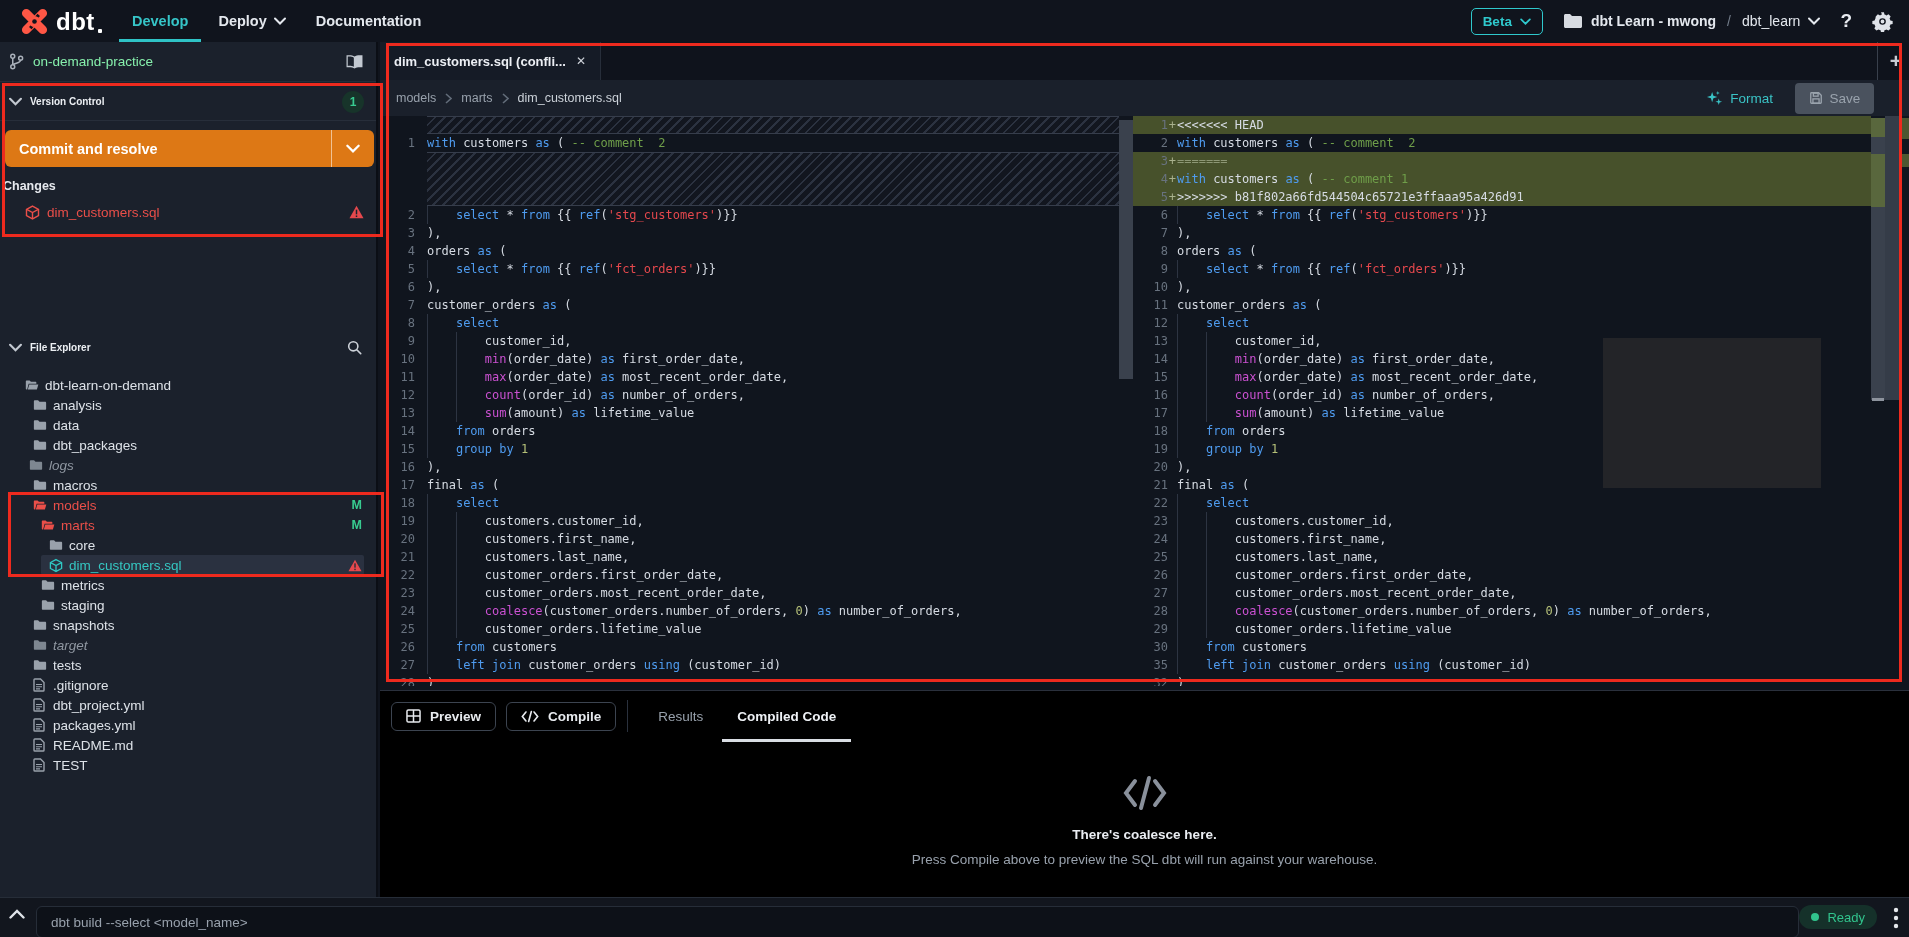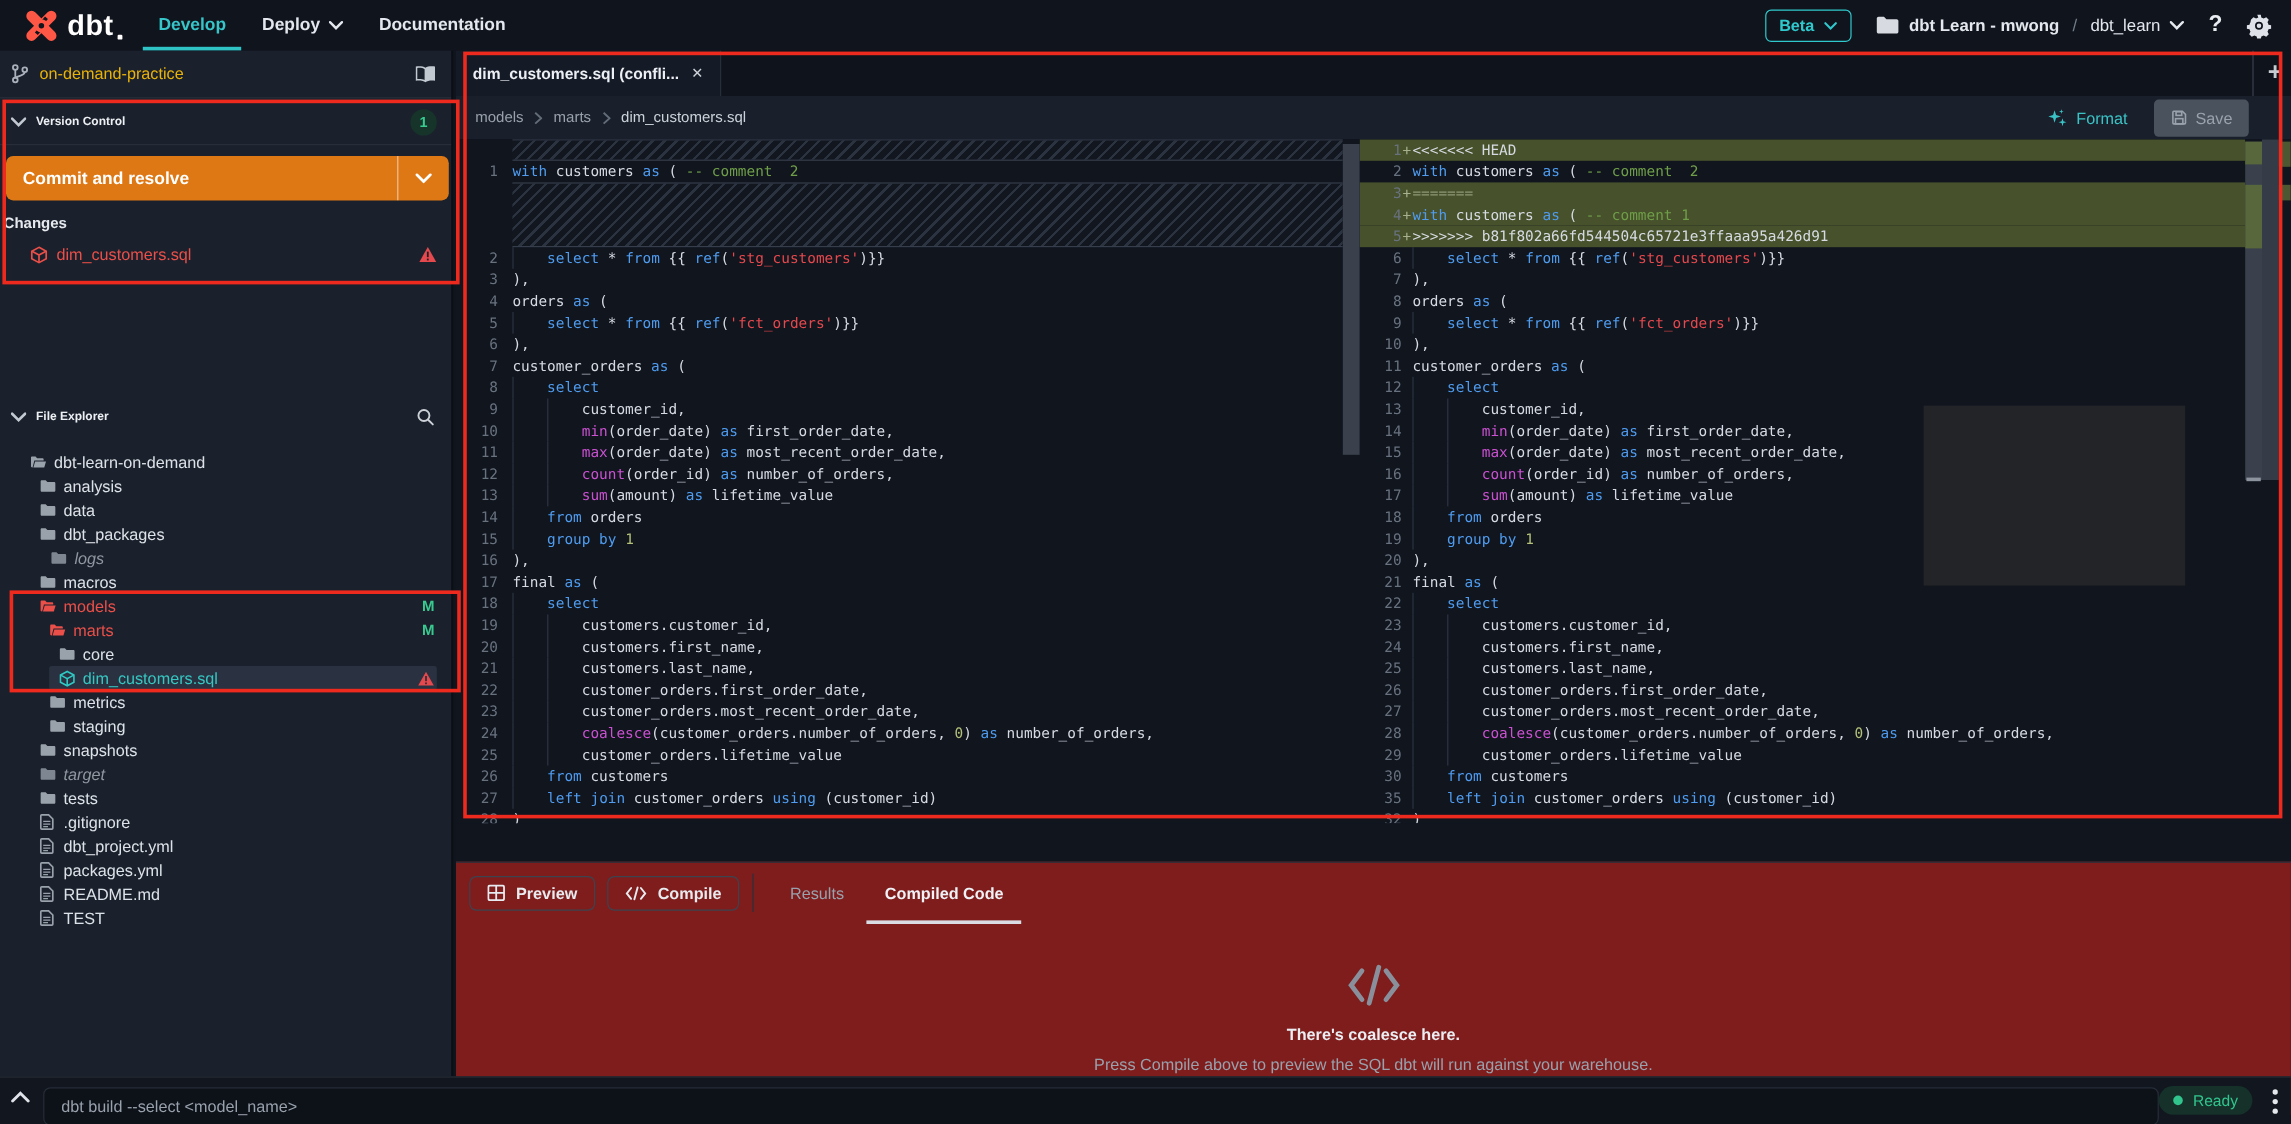--- a/index.html
+++ b/index.html
@@ -21,21 +21,21 @@
     align-items:center; gap:8px; color:#2fc9cd; font-size:13.5px; font-weight:bold; cursor:pointer; }
   .proj-crumb { display:flex; align-items:center; gap:8px; color:#e4e8ee; font-size:14px;justify-content:center; }
   .proj-acct { font-weight:bold; }
   .proj-sep { color:#747e8b; padding:0 3px; }
   .icon-btn { color:#dfe3e9; cursor:pointer; display:flex; align-items:center; }
   .help-q { font-size:19px; font-weight:bold; color:#e8ebf0; cursor:pointer; }
 
   
   #sidebar { position:absolute; left:0; top:42px; width:378px; height:855px; background:#1b212c; border-right:2px solid #0b0e15; }
   .branch-row { position:absolute; left:0; top:0; width:100%; height:40px; border-bottom:1px solid #272e3a;
-    display:flex; align-items:center; padding:0 12px 0 9px; gap:9px; color:#eab308; font-size:13.5px; }
+    display:flex; align-items:center; padding:0 12px 0 9px; gap:9px; color:#86efac; font-size:13.5px; }
   .branch-name { flex:1; }
   .vc-header { position:absolute; left:0; top:41px; width:100%; height:38px; display:flex; align-items:center;
     padding:0 12px 0 9px; gap:8px; border-bottom:1px solid #272e3a; }
   .sec-title { color:#eceff3; font-size:10px; font-weight:bold; flex:1; }
   .count-badge { width:22px; height:22px; border-radius:50%; background:#17342a; color:#38cb90;
     font-size:12px; font-weight:bold; display:flex; align-items:center; justify-content:center; }
   .commit-btn { position:absolute; left:5px; top:88px; width:369px; height:37px; background:#dd7815;
     border-radius:6px; display:flex; cursor:pointer; overflow:hidden; }
   .commit-label { flex:1; display:flex; align-items:center; padding-left:14px; color:#fff; font-size:14.5px; font-weight:bold; }
   .commit-caret { width:43px; border-left:1px solid rgba(255,255,255,.55); display:flex; align-items:center; justify-content:center; }
@@ -105,21 +105,21 @@
   #scroll-right { left:1491px; }
   .vthumb { position:absolute; left:0; width:14px; background:#3a414d; }
   .diffmark { position:absolute; left:0; width:14px; background:rgba(110,128,52,.6); }
   .scroll-dash { position:absolute; left:1px; width:12px; height:3px; background:#8d939d; }
   #ruler-col { position:absolute; left:1505px; top:0; width:14px; height:284px; background:#353c48; }
   #ruler-marks { position:absolute; left:1519px; top:0; width:10px; height:100%; }
   .ruler-mark { position:absolute; left:0; width:10px; background:#4d5731; }
   #hover-box { position:absolute; left:1223px; top:222px; width:218px; height:150px; background:#232428; z-index:5; }
 
   
-  #bottom-panel { position:absolute; left:0; top:676px; width:100%; height:211px; background:#7f1d1d; border-top:1px solid #2a303c; }
+  #bottom-panel { position:absolute; left:0; top:648px; width:100%; height:211px; background:#000000; border-top:1px solid #2a303c; }
   .bp-header { position:absolute; left:0; top:0; width:100%; height:50px; display:flex; align-items:center; }
   .bp-btn { height:29px; border:1px solid #3c4450; border-radius:6px; display:flex; align-items:center;
     gap:9px; padding:0 14px; color:#e7eaee; font-size:13.5px; font-weight:bold; cursor:pointer; }
   .bp-divider { width:1px; height:32px; background:#2a313d; margin:0 0 0 11px; }
   .bp-tab { position:relative; height:50px; display:flex; align-items:center; padding:0 17px;
     color:#98a1ac; font-size:13.5px; cursor:pointer; }
   .bp-tab.active { color:#eef1f5; font-weight:bold; }
   .bp-tab.active:after { content:""; position:absolute; left:2px; right:2px; bottom:-1px; height:3px; background:#d9dde3; }
   .empty-state { position:absolute; left:0; top:84px; width:100%; display:flex; flex-direction:column; align-items:center; }
   .empty-title { margin-top:16px; color:#eaedf2; font-size:13.5px; font-weight:bold; }
@@ -286,21 +286,21 @@
         <span class="tree-label default">data</span>
       </div>
       <div class="tree-row" style="padding-left: 33px;">
         <span class="t-icon">
           <svg width="14" height="12" viewBox="0 0 16 13">
             <path fill="#99a1ab" d="M1 2.2 C1 1.5 1.5 1 2.2 1 H5.8 L7.4 2.7 H13.8 C14.5 2.7 15 3.2 15 3.9 V10.8 C15 11.5 14.5 12 13.8 12 H2.2 C1.5 12 1 11.5 1 10.8 Z"></path>
           </svg>
         </span>
         <span class="tree-label default">dbt_packages</span>
       </div>
-      <div class="tree-row" style="padding-left: 42px;">
+      <div class="tree-row" style="padding-left: 29px;">
         <span class="t-icon">
           <svg width="14" height="12" viewBox="0 0 16 13">
             <path fill="#7e8791" d="M1 2.2 C1 1.5 1.5 1 2.2 1 H5.8 L7.4 2.7 H13.8 C14.5 2.7 15 3.2 15 3.9 V10.8 C15 11.5 14.5 12 13.8 12 H2.2 C1.5 12 1 11.5 1 10.8 Z"></path>
           </svg>
         </span>
         <span class="tree-label dim">logs</span>
       </div>
       <div class="tree-row" style="padding-left: 33px;">
         <span class="t-icon">
           <svg width="14" height="12" viewBox="0 0 16 13">

